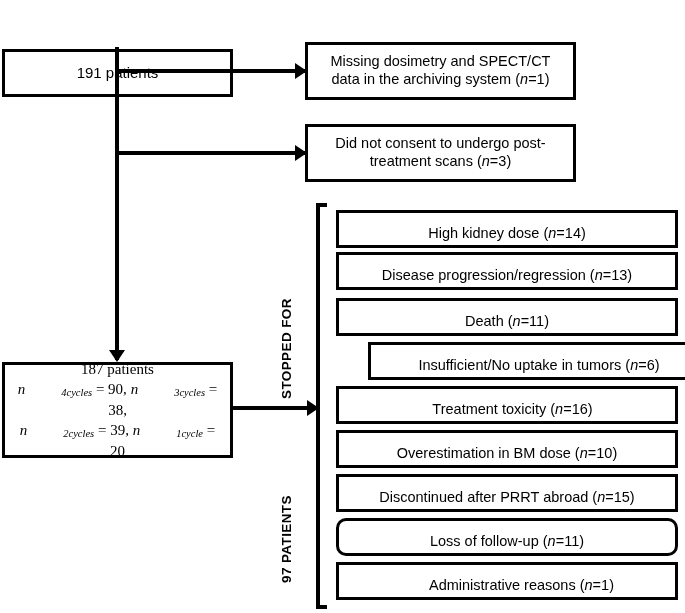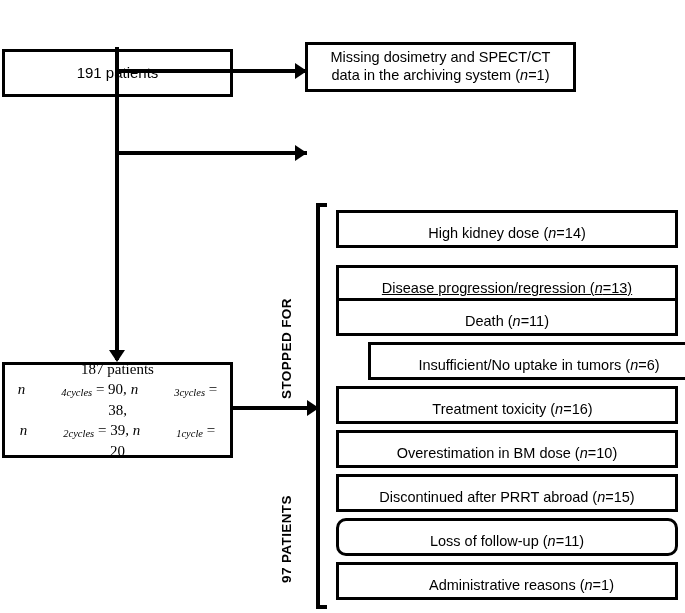--- a/index.html
+++ b/index.html
@@ -42,21 +42,21 @@
     display: block;
     width: 100%;
   }
 
   
   #box-top     { left: 2px;   top: 2px;   width: 231px; height: 48px;  font-size: 15px; margin-top: 47px; }
   #box-main    { left: 2px;   top: 362px; width: 231px; height: 96px; }
   #box-main .txt { line-height: 1.34; font-size: 15px; font-family: Liberation Serif, serif; }
 
   
-  #box-excl-1  { left: 305px; top: 42px;  width: 271px; height: 50px; }
+  #box-excl-1  { left: 305px; top: 42px;  width: 271px; height: 58px; }
   #box-excl-2  { left: 305px; top: 124px; width: 271px; height: 58px; }
 
   
   .reason-box {
     left: 336px;
     width: 342px;
     height: 38px;
     font-size: 14.5px;
     align-items: flex-end;
   }
@@ -155,20 +155,26 @@
   <div class="arrow-right" id="arrowhead-3"></div>
   <div class="arrow-down" id="arrowhead-main"></div>
 
   <div class="node" id="box-excl-1">
     <span class="txt">
       <span>Missing dosimetry and SPECT/CT</span><br>
       <span>data in the archiving system (</span><i class="n">n</i><span>=1)</span>
     </span>
   </div>
 
+  <div class="node" id="box-excl-2">
+    <span class="txt">
+      <span>Did not consent to undergo post-</span><br>
+      <span>treatment scans (</span><i class="n">n</i><span>=3)</span>
+    </span>
+  </div>
 
   <div class="node" id="box-main">
     <span class="txt">
       <span>187 patients</span><br>
       <i class="n">n</i><sub class="cyc">4cycles</sub>
       <span>= 90,</span>
       <i class="n">n</i><sub class="cyc">3cycles</sub>
       <span>= 38,</span><br>
       <i class="n">n</i><sub class="cyc">2cycles</sub>
       <span>= 39,</span>
@@ -178,21 +184,21 @@
   </div>
 
   <div id="bracket"></div>
   <div class="vlabel" id="label-stopped">STOPPED FOR</div>
   <div class="vlabel" id="label-patients">97 PATIENTS</div>
 
   <div id="reason-list">
       <div class="node reason-box" style="top: 210px;">
         <span class="txt"><span>High kidney dose (</span><i class="n">n</i><span>=14)</span></span>
       </div>
-      <div class="node reason-box" style="top: 265px; text-decoration: underline;">
+      <div class="node reason-box" style="top: 252px;">
         <span class="txt"><span>Disease progression/regression (</span><i class="n">n</i><span>=13)</span></span>
       </div>
       <div class="node reason-box" style="top: 298px;">
         <span class="txt"><span>Death (</span><i class="n">n</i><span>=11)</span></span>
       </div>
       <div class="node reason-box" style="top: 342px; margin-left: 32px;">
         <span class="txt"><span>Insufficient/No uptake in tumors (</span><i class="n">n</i><span>=6)</span></span>
       </div>
       <div class="node reason-box" style="top: 386px; padding-left: 17px;">
         <span class="txt"><span>Treatment toxicity (</span><i class="n">n</i><span>=16)</span></span>

